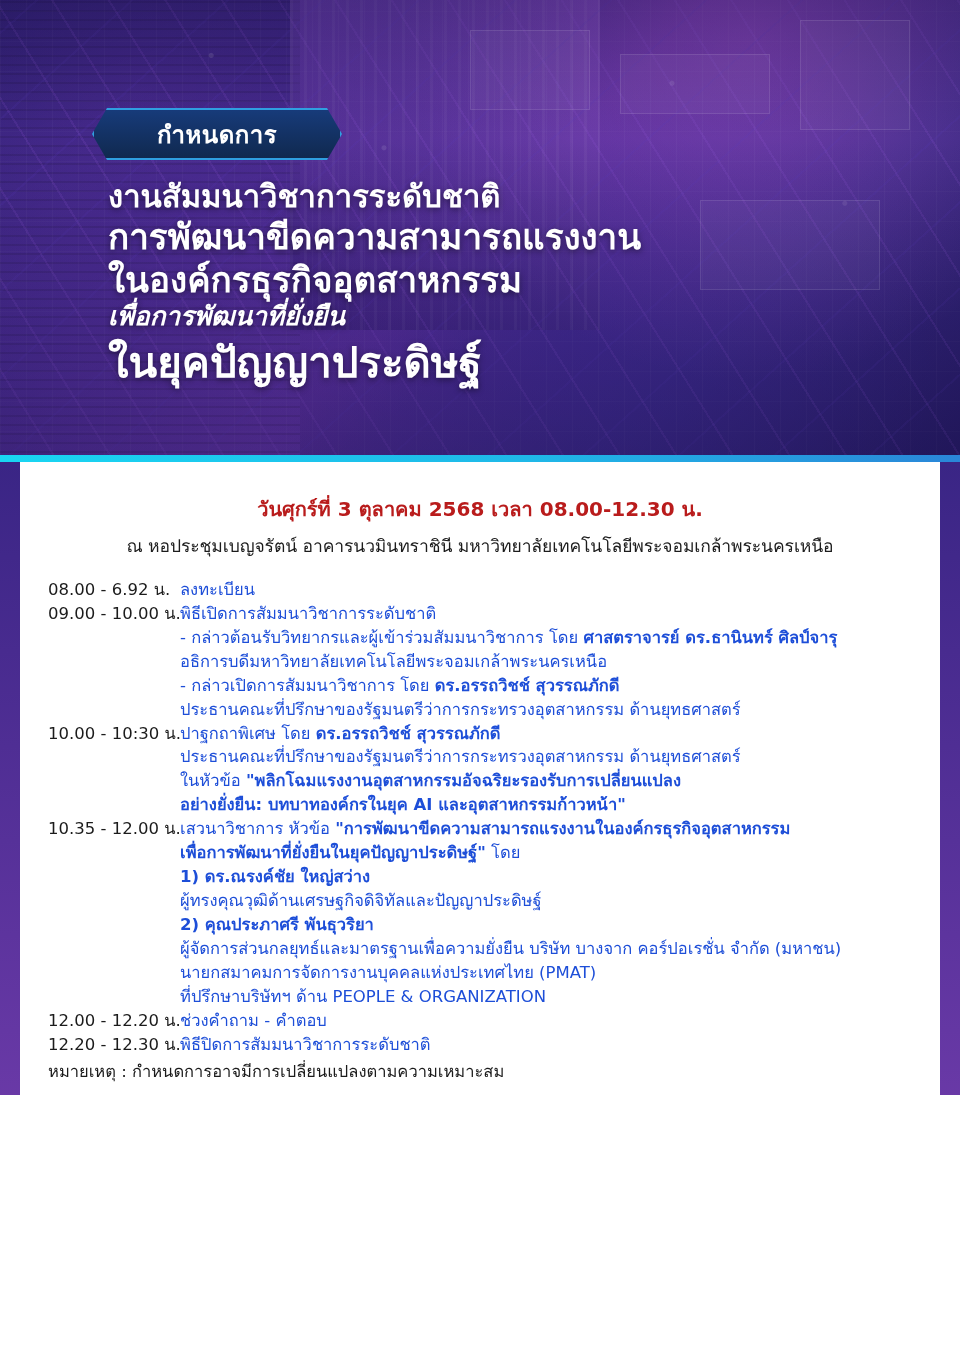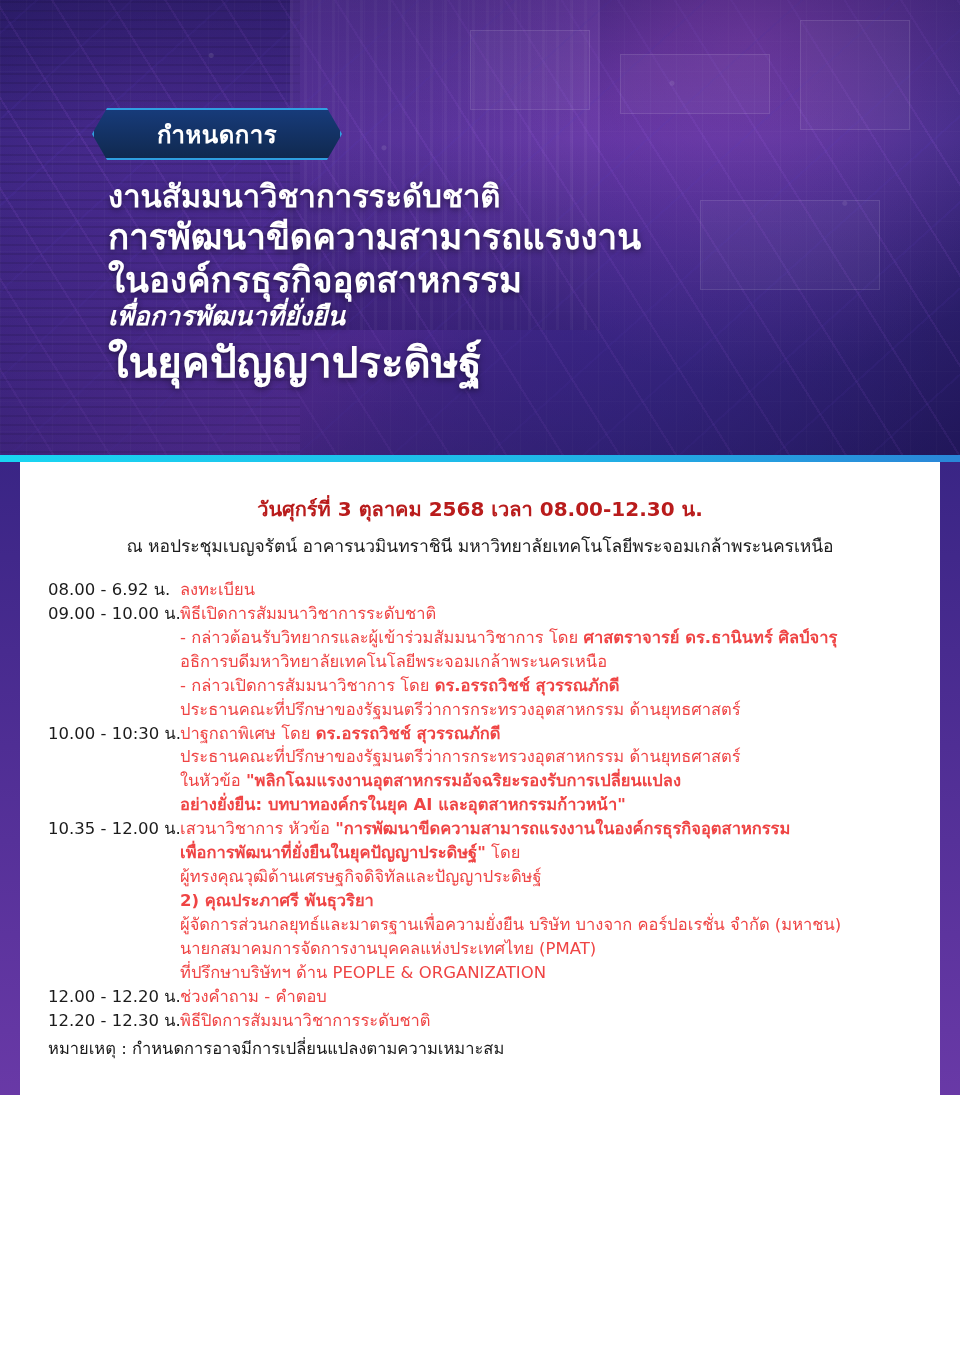--- a/index.html
+++ b/index.html
@@ -137,21 +137,21 @@
     text-align: center;
     font-size: 17.5px;
     color: #1c1c1c;
     margin-top: 7px;
     letter-spacing: -0.1px;
   }
 
   .agenda { margin-top: 18px; }
   .row { display: flex; align-items: flex-start; font-size: 16.5px; line-height: 1.45; }
   .time { width: 132px; flex: 0 0 132px; white-space: nowrap; color: #1b1b1b; }
-  .desc { flex: 1 1 auto; color: #ef4444; }
+  .desc { flex: 1 1 auto; color: #1d4ed8; }
   .desc .sub { display: block; }
   .b { font-weight: 700; }
   .note { font-size: 16.5px; margin-top: 2px; color: #1b1b1b; }
 
   
   .footer {
     position: absolute;
     left: 0; top: 1124px; width: 960px; height: 229px;
     overflow: hidden;
     background: linear-gradient(100deg, #1d2a66 0%, #3b2a86 28%, #7a3fb0 55%, #9a52c2 72%, #2b2070 100%);
@@ -284,20 +284,21 @@
             <span class="sub"><span>ประธานคณะที่ปรึกษาของรัฐมนตรีว่าการกระทรวงอุตสาหกรรม ด้านยุทธศาสตร์</span></span>
             <span class="sub"><span>ในหัวข้อ </span><span class="b">"พลิกโฉมแรงงานอุตสาหกรรมอัจฉริยะรองรับการเปลี่ยนแปลง</span></span>
             <span class="sub"><span class="b">อย่างยั่งยืน: บทบาทองค์กรในยุค AI และอุตสาหกรรมก้าวหน้า"</span></span>
           </div>
         </div>
         <div class="row">
           <div class="time">10.35 - 12.00 น.</div>
           <div class="desc">
             <span class="sub"><span>เสวนาวิชาการ หัวข้อ </span><span class="b">"การพัฒนาขีดความสามารถแรงงานในองค์กรธุรกิจอุตสาหกรรม</span></span>
             <span class="sub"><span class="b">เพื่อการพัฒนาที่ยั่งยืนในยุคปัญญาประดิษฐ์"</span><span> โดย</span></span>
+            <span class="sub"><span class="b">1) ดร.ณรงค์ชัย ใหญ่สว่าง</span></span>
             <span class="sub"><span>ผู้ทรงคุณวุฒิด้านเศรษฐกิจดิจิทัลและปัญญาประดิษฐ์</span></span>
             <span class="sub"><span class="b">2) คุณประภาศรี พันธุวริยา</span></span>
             <span class="sub"><span>ผู้จัดการส่วนกลยุทธ์และมาตรฐานเพื่อความยั่งยืน บริษัท บางจาก คอร์ปอเรชั่น จำกัด (มหาชน)</span></span>
             <span class="sub"><span>นายกสมาคมการจัดการงานบุคคลแห่งประเทศไทย (PMAT)</span></span>
             <span class="sub"><span>ที่ปรึกษาบริษัทฯ ด้าน PEOPLE &amp; ORGANIZATION</span></span>
           </div>
         </div>
         <div class="row">
           <div class="time">12.00 - 12.20 น.</div>
           <div class="desc">

